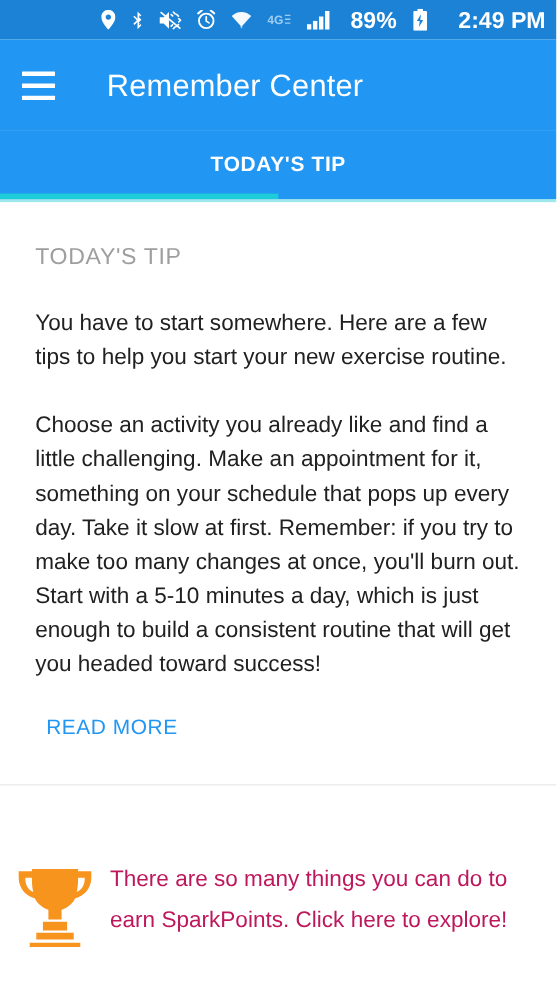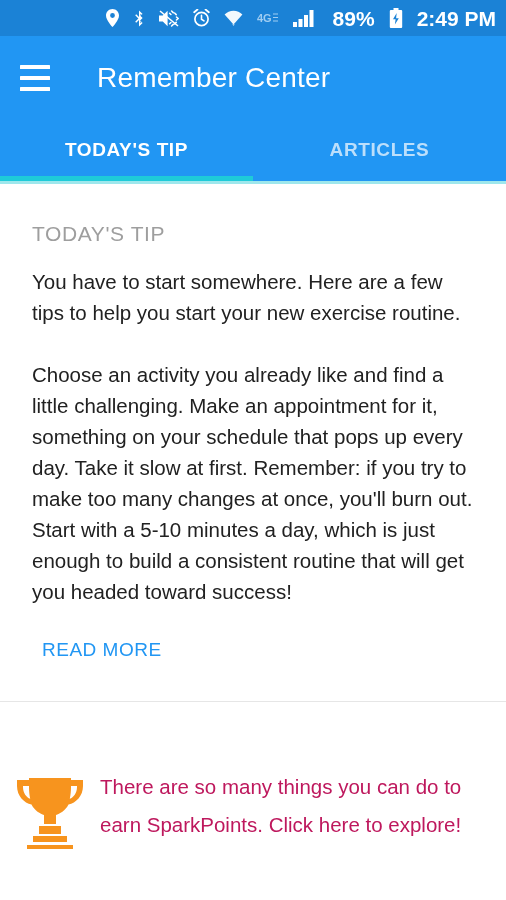--- a/index.html
+++ b/index.html
@@ -44,21 +44,21 @@
     letter-spacing: 0px;
     color: #ffffff;
     margin-left: 4px;
     line-height: 1;
     text-align: right;
   }
   .status-time {
     font-size: 21px;
     font-weight: 700;
     color: #ffffff;
-    margin-left: 0;
+    margin-left: 14px;
     line-height: 1;
   }
 
   
   .app-bar {
     background: #2196F3;
     height: 83px;
     display: flex;
     align-items: center;
     padding-left: 20px;
@@ -265,31 +265,30 @@
     <div class="hamburger">
       <span></span>
         <span></span>
         <span></span>
     </div>
     <div class="app-title">Remember Center</div>
   </div>
 
   <div class="tab-bar">
     <div class="tab active">TODAY'S TIP</div>
-    <div class="tab inactive">ARTICLES</div>
     <div class="tab-indicator"></div>
   </div>
   <div class="tab-underline"></div>
 
   <div class="content">
 
     <div class="tip-section">
       <div class="section-label">TODAY'S TIP</div>
 
-      <div class="tip-body" style="margin-top:20px;">
+      <div class="tip-body" style="margin-top:32px;">
         <p>You have to start somewhere. Here are a few tips to help you start your new exercise routine.</p>
         <p>Choose an activity you already like and find a little challenging. Make an appointment for it, something on your schedule that pops up every day. Take it slow at first. Remember: if you try to make too many changes at once, you'll burn out. Start with a 5-10 minutes a day, which is just enough to build a consistent routine that will get you headed toward success!</p>
       </div>
 
       <div class="read-more-wrap">
         <button class="read-more">READ MORE</button>
       </div>
     </div>
 
     <div class="divider"></div>

